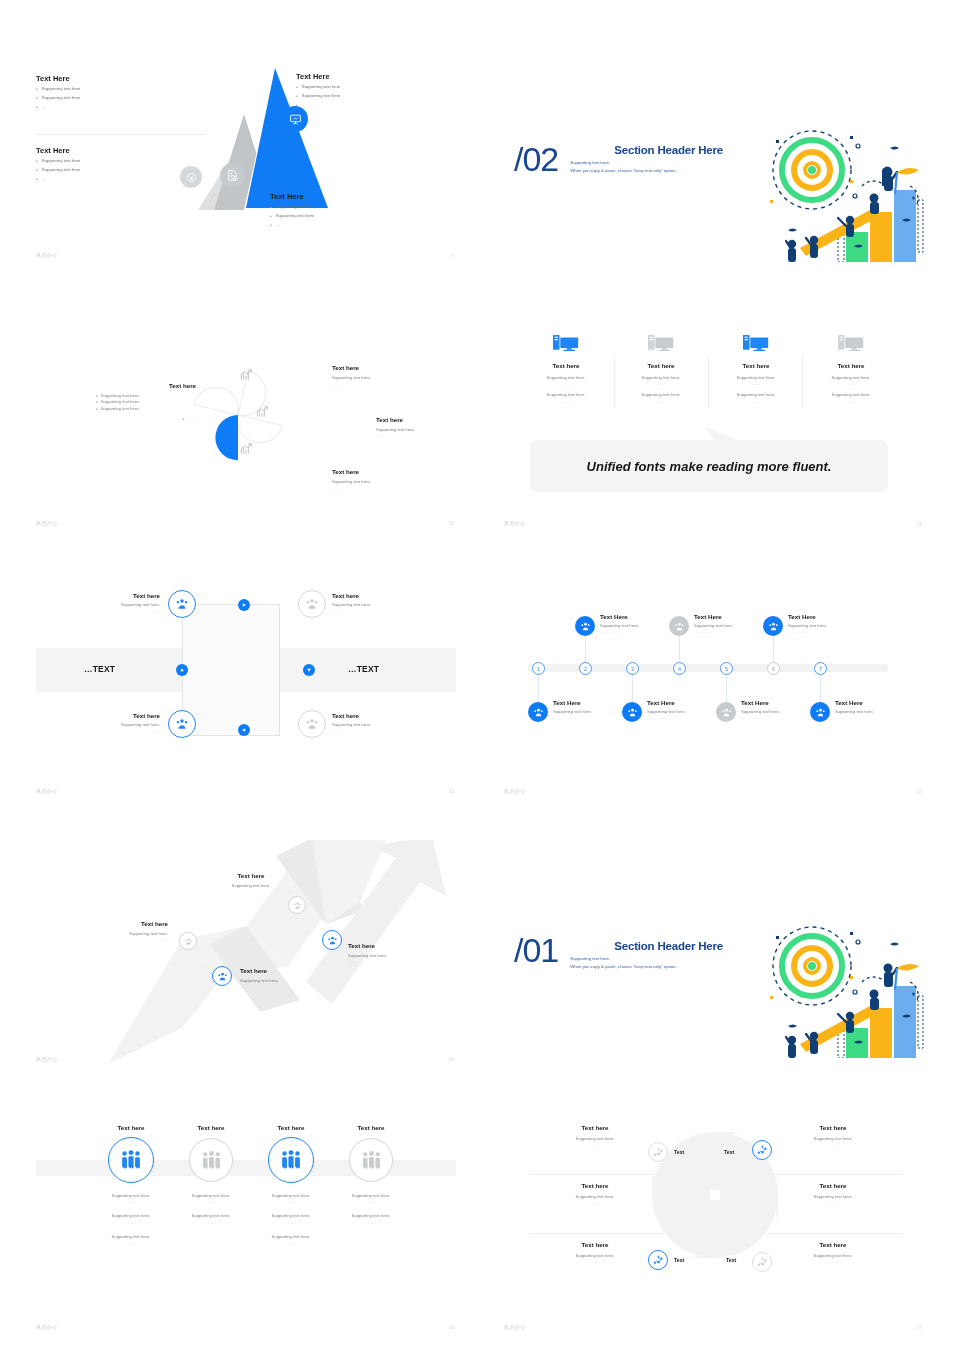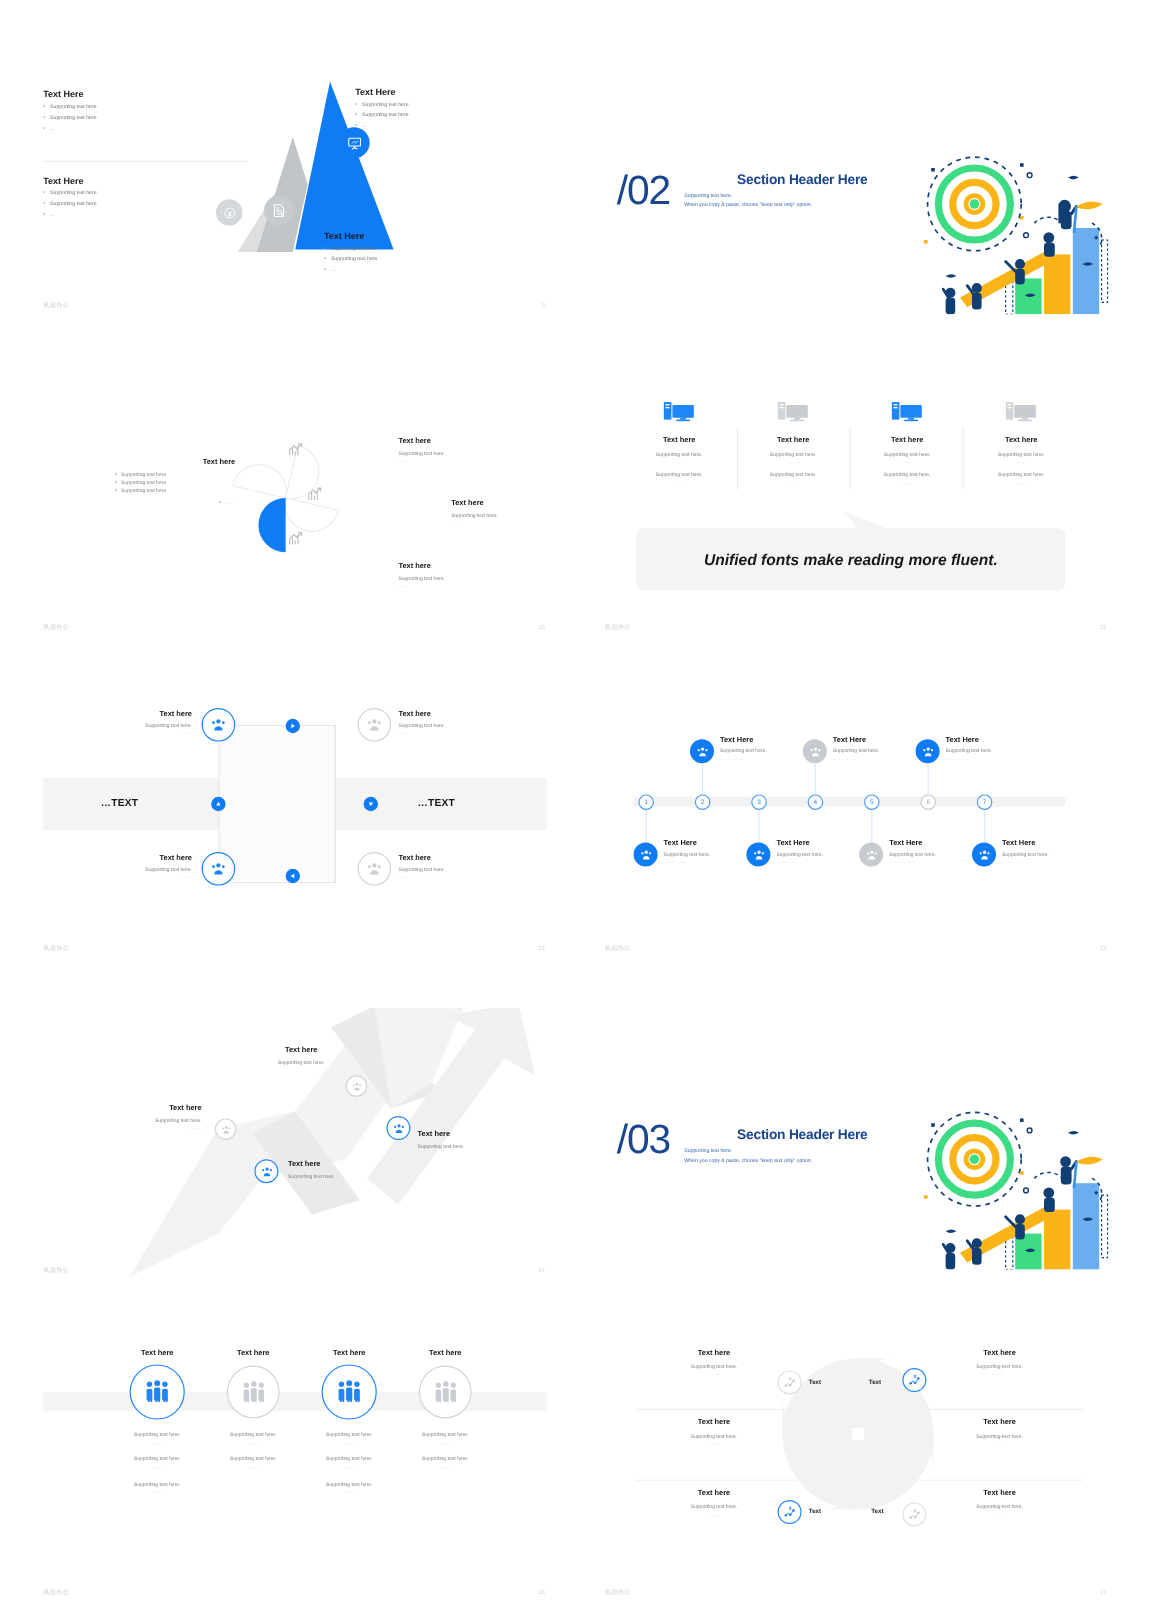--- a/index.html
+++ b/index.html
@@ -706,21 +706,21 @@
     <div class="t-sub" style="margin-top:4px">Supporting text here.</div>
     <div class="t-dots">……</div>
   </div>
 
   <div class="footer-logo">风启办公</div>
   <div class="footer-page">14</div>
 </div>
 
 <div class="slide slide-r" id="s8" style="top:890px;height:232px;">
   <div style="position:absolute;left:10px;top:46px;display:flex;align-items:flex-start;gap:12px;">
-    <div class="sect-num">/03</div>
+    <div class="sect-num">/01</div>
     <div style="padding-top:4px;">
       <div class="sect-title">Section Header Here</div>
       <div class="sect-sub">Supporting text here.</div>
       <div class="sect-sub" style="margin-top:0">When you copy &amp; paste, choose "keep text only" option.</div>
     </div>
   </div>
 
   <div style="position:absolute;left:258px;top:34px;width:168px;height:134px;">
     <svg width="168" height="134" viewBox="0 0 168 134">
       <circle cx="50" cy="42" r="39" fill="none" stroke="#123f73" stroke-width="1.4" stroke-dasharray="4 4"></circle>

